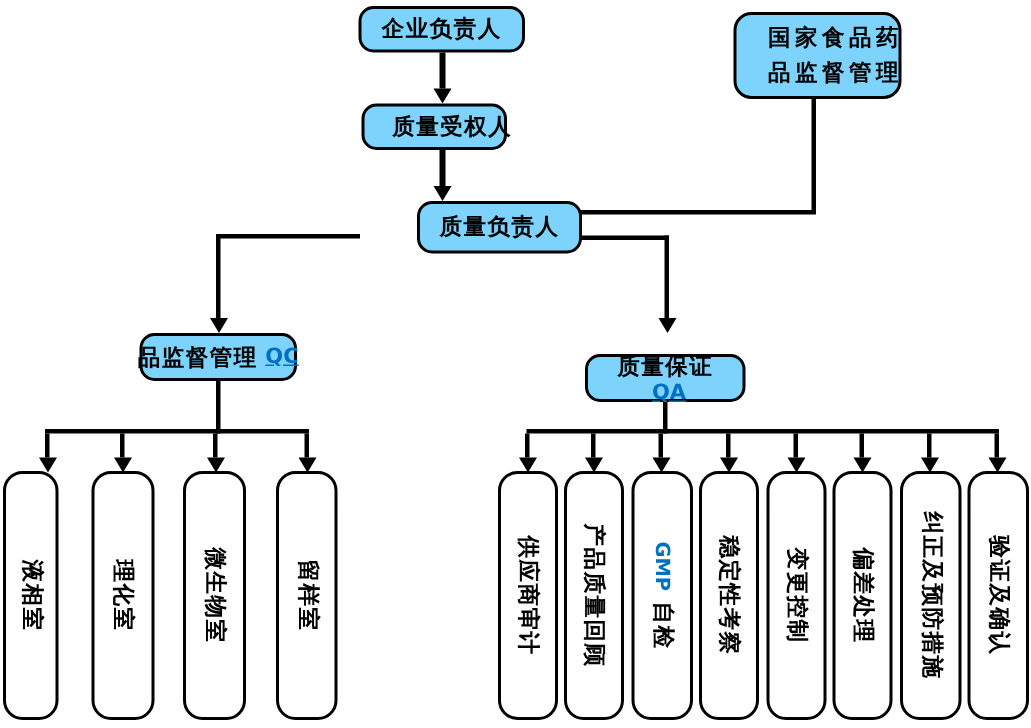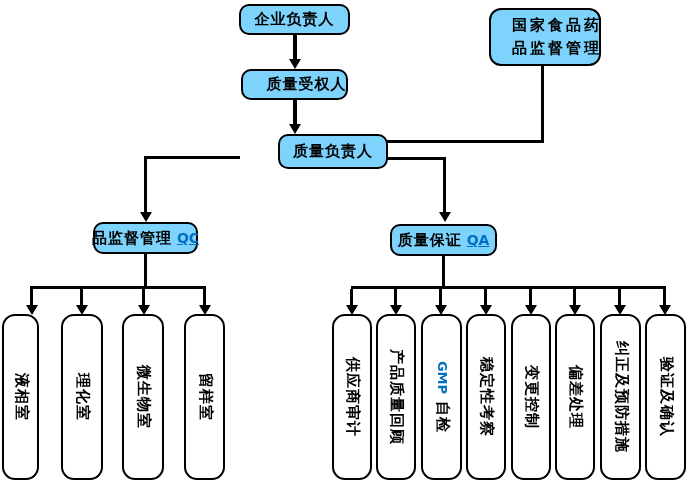--- a/index.html
+++ b/index.html
@@ -138,34 +138,34 @@
 
   <div class="node" style="left:239px; top:4px; width:111px; height:31px;">
     <span>企业负责人</span>
   </div>
 
   <div class="node regulator" style="left:489px; top:8px; width:112px; height:58px;">
     <span>国家食品药</span>
     <span>品监督管理</span>
   </div>
 
-  <div class="node" style="left:241px; top:69px; width:107px; height:31px;padding-left:24px;">
+  <div class="node" style="left:241px; top:69px; width:97px; height:31px;padding-left:24px;">
     <span>质量受权人</span>
   </div>
 
   <div class="node" style="left:240px; top:134px; width:110px; height:35px;margin-left:38px;">
     <span>质量负责人</span>
   </div>
 
   <div class="node" style="left:93px; top:222px; width:105px; height:32px;">
     <span>品监督管理</span>
     <span class="code">QC</span>
   </div>
 
-  <div class="node" style="left:390px; top:224px; width:107px; height:32px;">
+  <div class="node" style="left:390px; top:236px; width:107px; height:32px;flex-direction:column;">
     <span>质量保证</span>
     <span class="code">QA</span>
   </div>
 
   <div class="vnode" style="left:2px; width:37px;">
     <span class="vtext">液相室</span>
   </div>
   <div class="vnode" style="left:61px; width:42px;">
     <span class="vtext">理化室</span>
   </div>

